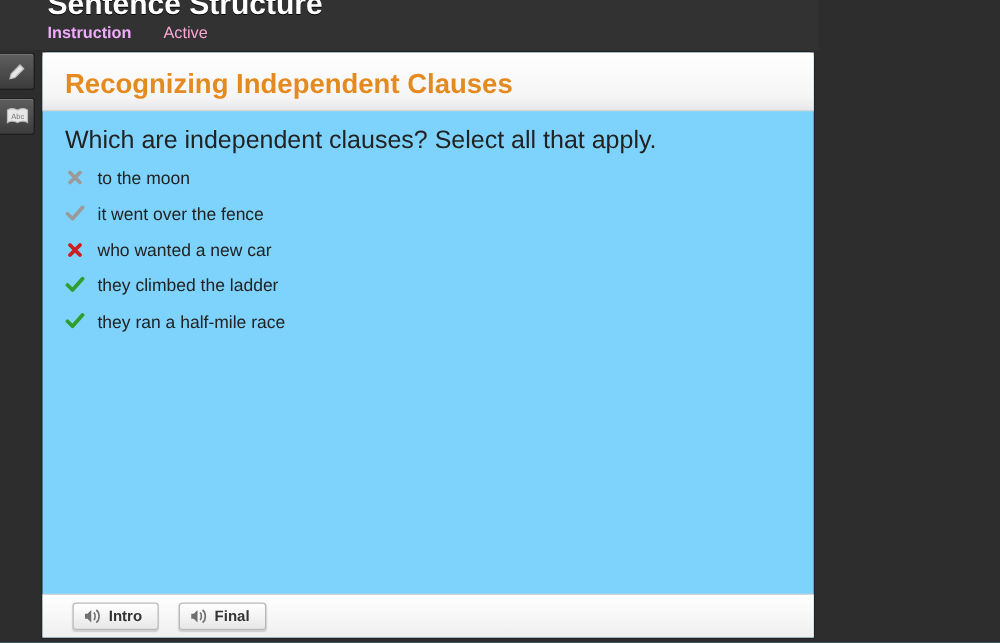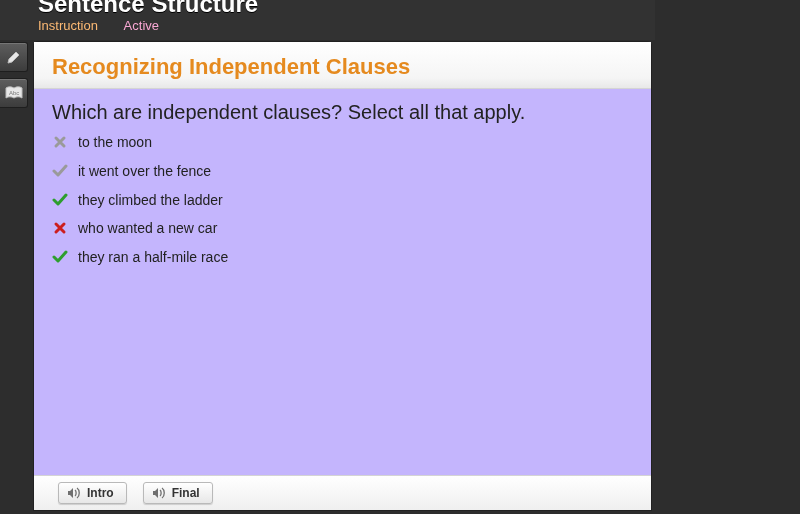--- a/index.html
+++ b/index.html
@@ -3,29 +3,29 @@
 <meta charset="utf-8">
 <style>
   html,body{margin:0;padding:0;width:800px;height:514px;font-family:Arial,Helvetica,sans-serif;background:#2d2d2d;overflow:hidden}
   .app{position:relative;width:655px;height:514px}
 
   
   .hdr{position:absolute;left:0;right:0;top:0;height:40px;background:#323232;color:#fff}
   .hdr-title{position:absolute;left:38px;top:-10px;font-size:24px;font-weight:700;color:#fff;text-shadow:0 1px 0 #000}
   .hdr-tabs{position:absolute;left:38px;top:18px;font-size:13px}
   .hdr-tab{display:inline-block;margin-right:22px;color:#f9a8d4}
-  .hdr-tab.active{color:#fdba74;font-weight:400}
+  .hdr-tab.active{color:#f0abfc;font-weight:700}
 
   
   .rail{position:absolute;left:0;top:42px;width:27px}
   .tool{width:27px;height:28px;margin-bottom:6px;background:linear-gradient(#5e5e5e,#3c3c3c);border:1px solid #1e1e1e;border-left:none;border-radius:0 3px 3px 0;box-shadow:inset 0 1px 0 rgba(255,255,255,.15);display:flex;align-items:center;justify-content:center}
   .tool svg{display:block}
 
   
-  .panel{position:absolute;left:34px;right:4px;top:42px;bottom:4px;background:#c4b5fd;border-radius:4px 4px 0 0;box-shadow:0 0 0 1px rgba(0,0,0,.25)}
+  .panel{position:absolute;left:34px;right:4px;top:42px;bottom:4px;background:#7dd3fc;border-radius:4px 4px 0 0;box-shadow:0 0 0 1px rgba(0,0,0,.25)}
   .panel-hd{padding:12px 18px 8px;background:linear-gradient(#ffffff,#f5f5f5 78%,#e8e8e8);border-bottom:1px solid #d4d4d4}
   .panel-title{margin:0;color:#e58a1f;font-size:22px;font-weight:700}
   .panel-body{padding:12px 18px}
   .prompt{font-size:20px;color:#222;margin:0 0 10px}
   .opts{list-style:none;margin:0;padding:0}
   .opt{display:flex;font-size:14px;color:#222;line-height:1.2;margin:0 0 12px}
   .mk{width:16px;height:16px;margin-right:10px;flex:0 0 16px;display:inline-flex;align-items:center;justify-content:center}
   .mk svg{display:block}
 
   
@@ -81,33 +81,33 @@
           <li class="opt">
             <span class="mk">
               <svg width="16" height="14" viewBox="0 0 16 14">
                 <path d="M2 7l4 4 8-9" fill="none" stroke="#9a9a9a" stroke-width="3" stroke-linecap="round" stroke-linejoin="round"></path>
               </svg>
             </span>
             <span>it went over the fence</span>
           </li>
           <li class="opt">
             <span class="mk">
+              <svg width="14" height="14" viewBox="0 0 14 14">
+                <path d="M3 3l8 8M11 3l-8 8" stroke="#cc1e1e" stroke-width="3" stroke-linecap="round"></path>
+              </svg>
+            </span>
+            <span>who wanted a new car</span>
+          </li>
+          <li class="opt">
+            <span class="mk">
               <svg width="16" height="14" viewBox="0 0 16 14">
                 <path d="M2 7l4 4 8-9" fill="none" stroke="#2e9e2e" stroke-width="3" stroke-linecap="round" stroke-linejoin="round"></path>
               </svg>
             </span>
             <span>they climbed the ladder</span>
-          </li>
-          <li class="opt">
-            <span class="mk">
-              <svg width="14" height="14" viewBox="0 0 14 14">
-                <path d="M3 3l8 8M11 3l-8 8" stroke="#cc1e1e" stroke-width="3" stroke-linecap="round"></path>
-              </svg>
-            </span>
-            <span>who wanted a new car</span>
           </li>
           <li class="opt">
             <span class="mk">
               <svg width="16" height="14" viewBox="0 0 16 14">
                 <path d="M2 7l4 4 8-9" fill="none" stroke="#2e9e2e" stroke-width="3" stroke-linecap="round" stroke-linejoin="round"></path>
               </svg>
             </span>
             <span>they ran a half-mile race</span>
           </li>
         </ul>

